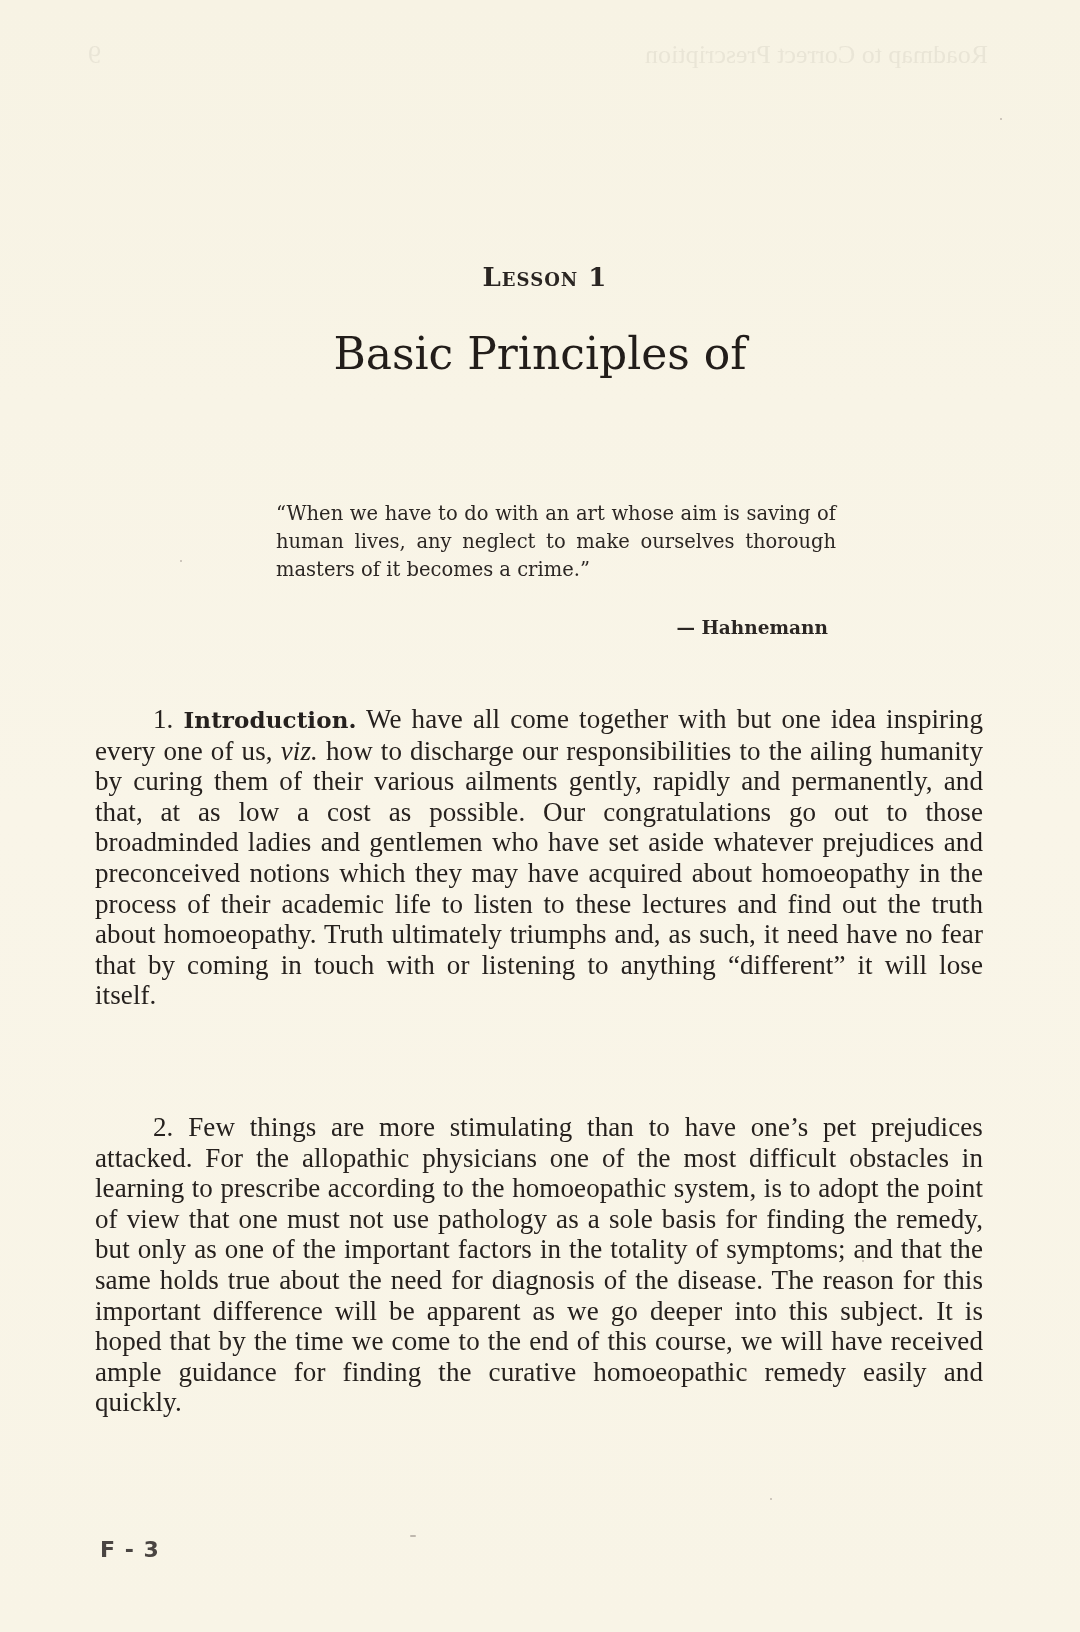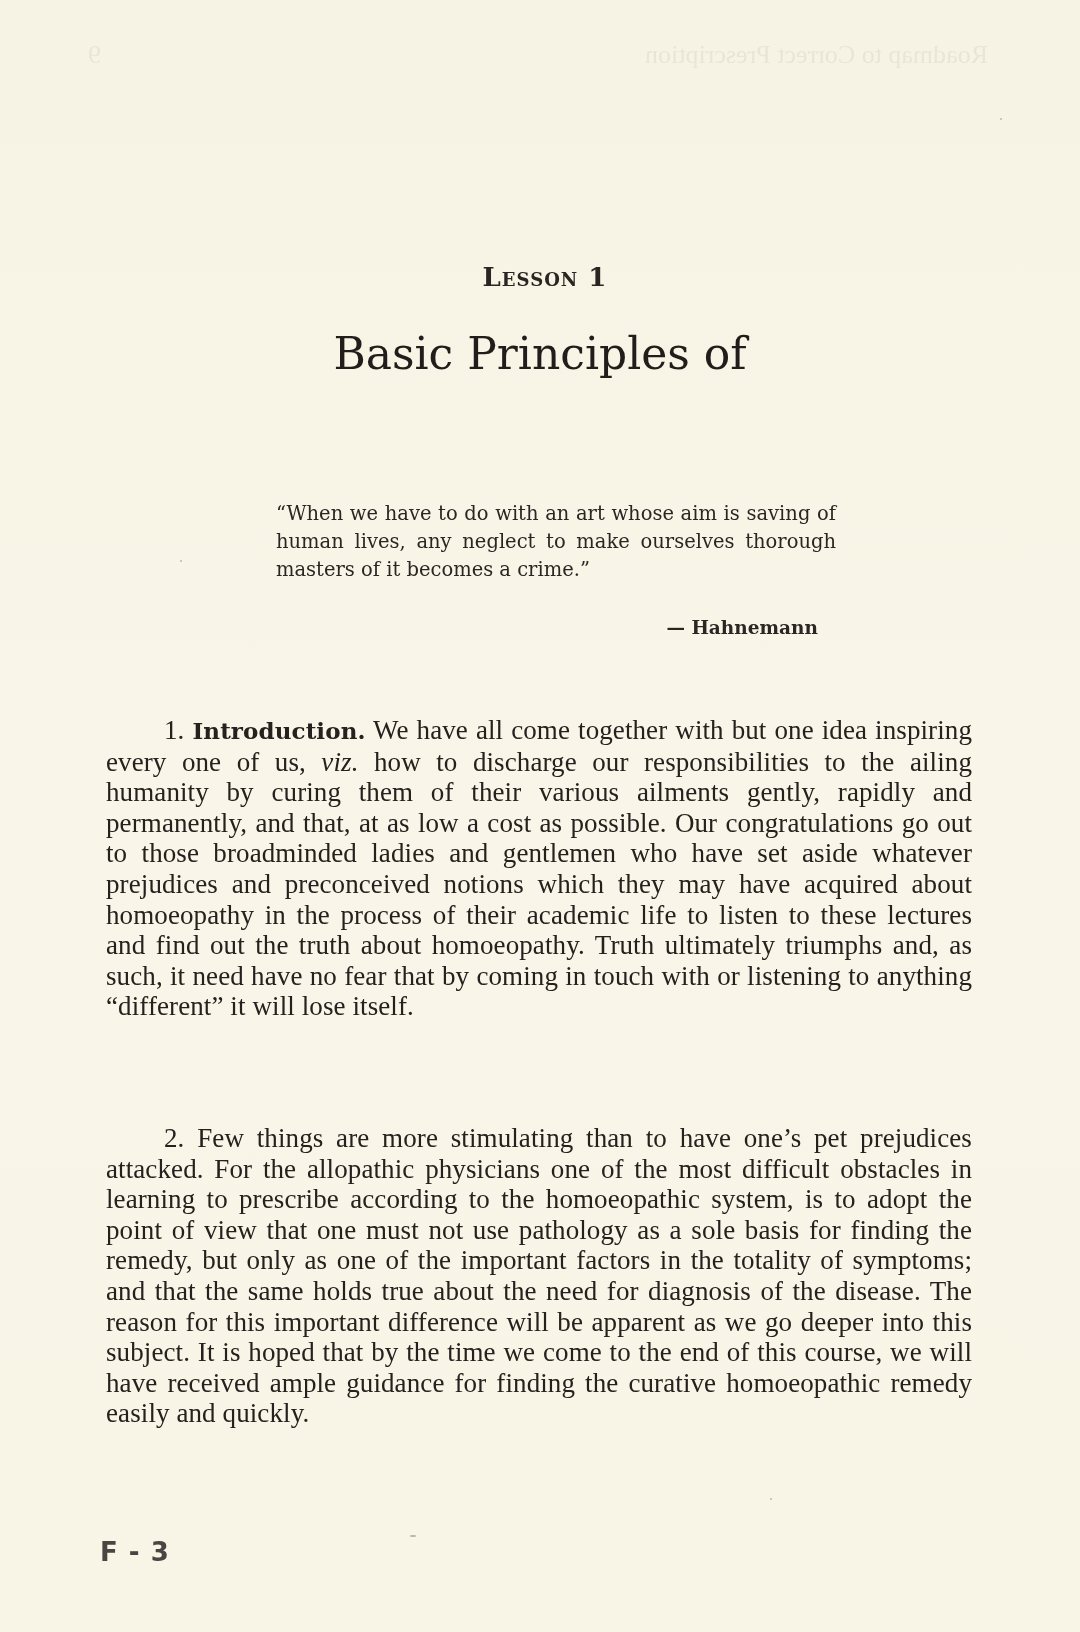--- a/index.html
+++ b/index.html
@@ -67,21 +67,21 @@
       font-family: "DejaVu Serif", serif;
       font-size: 19.5px;
       line-height: 28px;
       text-align: justify;
       color: #2b2623;
       margin-left: 14px;
     }
     .epigraph-author {
       position: absolute;
       top: 617px;
-      left: 262px;
+      left: 272px;
       width: 556px;
       text-align: right;
       font-family: "DejaVu Serif", serif;
       font-weight: bold;
       font-size: 18.5px;
       color: #2b2623;
     }
     .body-text {
       position: absolute;
       left: 94px;
@@ -89,36 +89,36 @@
       font-family: "Liberation Serif", serif;
       font-size: 27px;
       line-height: 30.6px;
       text-align: justify;
       color: #26211e;
       letter-spacing: 0.1px;
     }
     .para1 { top: 703px; }
     .para2 { top: 1111px; }
     .body-text p {
-      margin: 12px;
+      margin: 1px;
       text-indent: 58px;
     }
     .run-in {
       font-weight: bold;
       font-family: "DejaVu Serif", serif;
       font-size: 23px;
     }
     .italic { font-style: italic; }
     .folio {
       position: absolute;
       top: 1537px;
       left: 100px;
       font-family: "DejaVu Sans", sans-serif;
       font-weight: bold;
-      font-size: 26px;
+      font-size: 22px;
       color: #4a4542;
       letter-spacing: 1px;
       text-align: right;
     }
     .speck {
       position: absolute;
       width: 2px; height: 2px;
       background: #9a9088;
       border-radius: 1px;
       opacity: 0.6;

